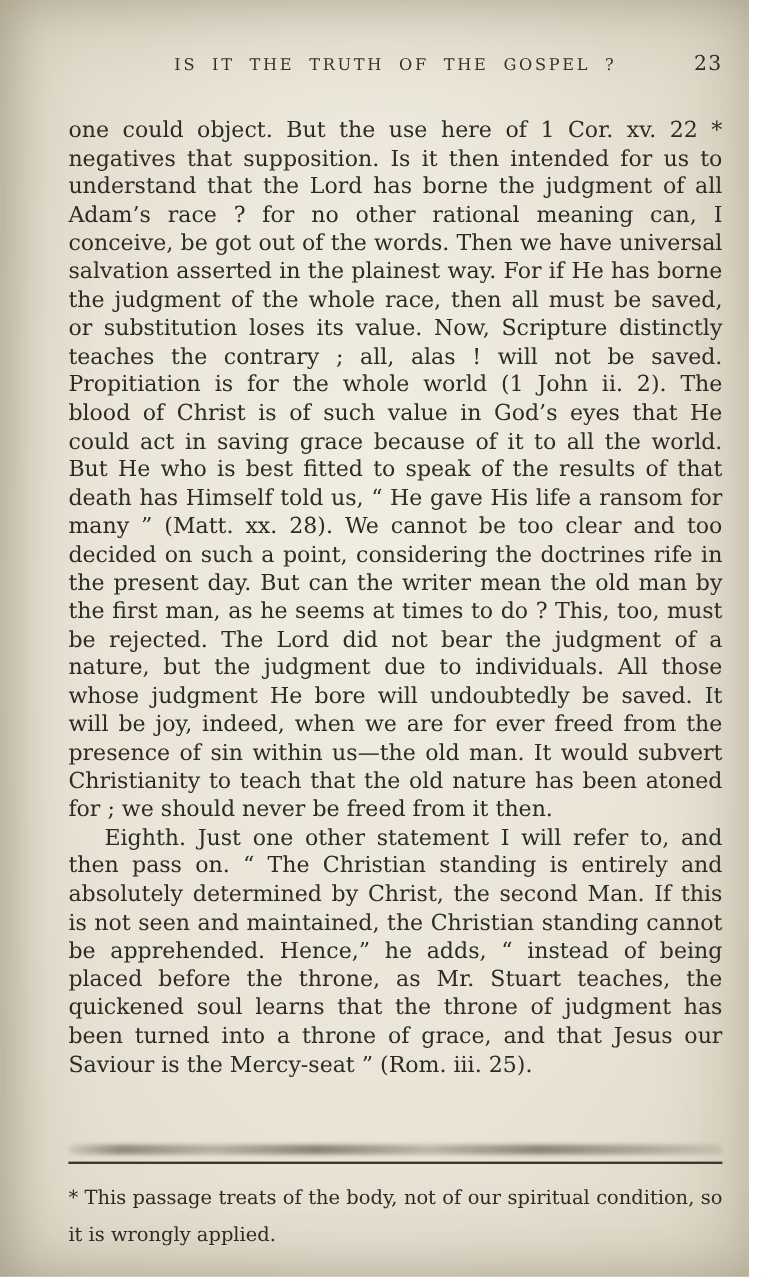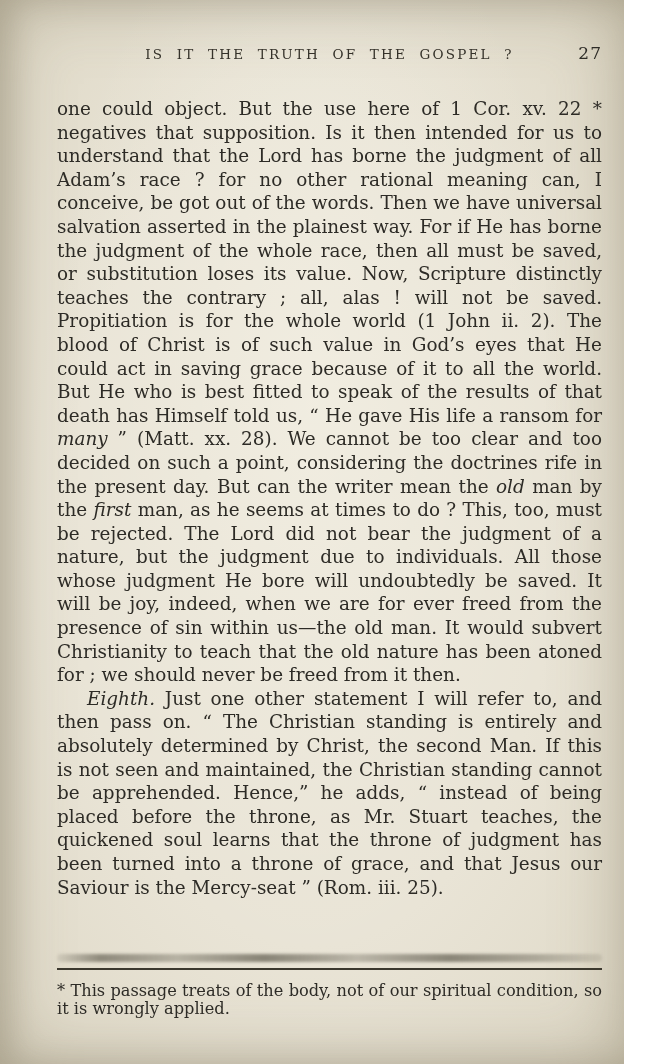--- a/index.html
+++ b/index.html
@@ -42,21 +42,21 @@
     position: absolute;
     top: 97px;
     left: 57px;
     width: 545px;
     font-size: 18.4px;
     line-height: 23.6px;
     text-align: justify;
   }
   .body-text p { margin: 0; }
   .body-text p.indent { text-indent: 30px; }
-  .it { font-style: italic; }
+  .it { }
   .bd { font-weight: normal; }
   .foot-sep {
     position: absolute;
     left: 57px;
     width: 545px;
     top: 954px;
   }
   .smudge {
     height: 8px;
     background: linear-gradient(90deg,
@@ -71,33 +71,33 @@
     border: 0;
     border-top: 2px solid var(--rule, #3b382e);
     margin: 0;
   }
   .footnote {
     position: absolute;
     left: 57px;
     width: 545px;
     top: 982px;
     font-size: 16.2px;
-    line-height: 18px;
+    line-height: 31px;
     text-align: justify;
   }
   .footnote p { margin: 0; }
 </style>
 </head>
 <body>
 
 <div class="page">
 
   <div class="running-head">
     <span class="title">IS IT THE TRUTH OF THE GOSPEL&nbsp;?</span>
-    <span class="pagenum">27</span>
+    <span class="pagenum">23</span>
   </div>
 
   <div class="body-text">
       <p><span>one could object.  But the use here of 1 Cor. xv. </span><span class="bd">22</span><span>&nbsp;* negatives that supposition.  Is it then intended for us to understand that the Lord has borne the judgment of all Adam’s race&nbsp;? for no other rational meaning can, I conceive, be got out of the words.  Then we have universal salvation asserted in the plainest way.  For if He has borne the judgment of the whole race, then all must be saved, or substitution loses its value.  Now, Scripture distinctly teaches the contrary&nbsp;; all, alas&nbsp;! will not be saved.  Propitiation is for the whole world (1 John ii. 2).  The blood of Christ is of such value in God’s eyes that He could act in saving grace because of it to all the world.  But He who is best fitted to speak of the results of that death has Himself told us, “&nbsp;He gave His life a ransom for </span><span class="it">many</span><span>&nbsp;” (Matt. xx. 28).  We cannot be too clear and too decided on such a point, considering the doctrines rife in the present day.  But can the writer mean the </span><span class="it">old</span><span> man by the </span><span class="it">first</span><span> man, as he seems at times to do&nbsp;?  This, too, must be rejected.  The Lord did not bear the judgment of a nature, but the judgment due to individuals.  All those whose judgment He bore will undoubtedly be saved.  It will be joy, indeed, when we are for ever freed from the presence of sin within us—the old man.  It would subvert Christianity to teach that the old nature has been atoned for&nbsp;; we should never be freed from it then.</span></p>
       <p class="indent"><span class="it">Eighth.</span><span>  Just one other statement I will refer to, and then pass on.  “&nbsp;The Christian standing is entirely and absolutely determined by Christ, the second Man.  If this is not seen and maintained, the Christian standing cannot be apprehended.  Hence,” he adds, “&nbsp;instead of being placed before the throne, as Mr. Stuart teaches, the quickened soul learns that the throne of judgment has been turned into a throne of grace, and that Jesus our Saviour is the Mercy-seat&nbsp;” (Rom. iii. 25).</span></p>
     </div>
 
   <div class="foot-sep">
     <div class="smudge"></div>
     <hr class="rule">

